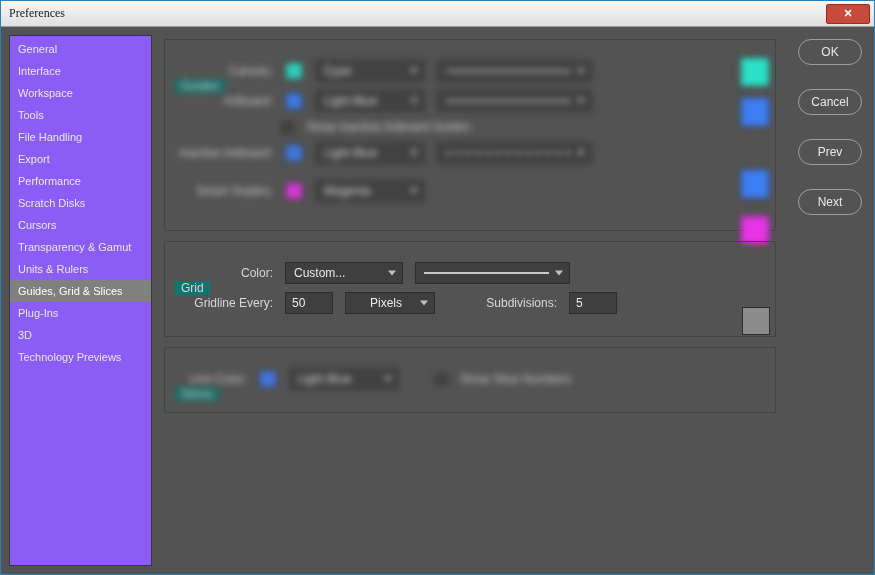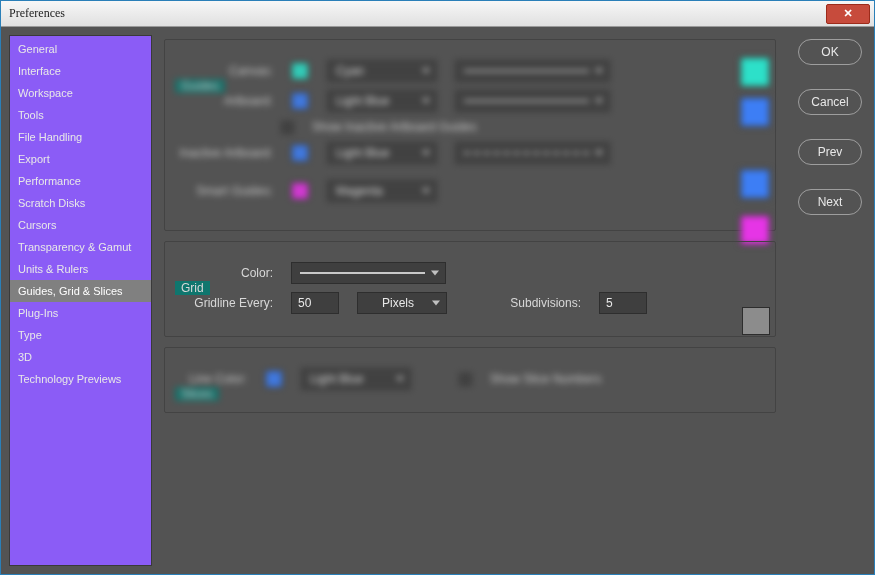--- a/index.html
+++ b/index.html
@@ -98,21 +98,21 @@
 
   
   .blurred .row,
   .blurred .swatch-col,
   .blurred .section-title {
     filter: blur(3px);
     opacity: 0.85;
   }
 
   .row {
-    display: flex; align-items: center; gap: 18px;
+    display: flex; align-items: center; gap: 12px;
     margin: 8px 0;
   }
   .label {
     color: #d8d8d8; font-size: 12px;
     text-align: right;
     width: 96px;
   }
   .label-sm { width: 70px; }
   .swatch-sm {
     width: 18px; height: 18px; border: 1px solid #2d2d2d;
@@ -204,21 +204,20 @@
         <div class="sidebar-item">Tools</div>
         <div class="sidebar-item">File Handling</div>
         <div class="sidebar-item">Export</div>
         <div class="sidebar-item">Performance</div>
         <div class="sidebar-item">Scratch Disks</div>
         <div class="sidebar-item">Cursors</div>
         <div class="sidebar-item">Transparency &amp; Gamut</div>
         <div class="sidebar-item">Units &amp; Rulers</div>
         <div class="sidebar-item active">Guides, Grid &amp; Slices</div>
         <div class="sidebar-item">Plug-Ins</div>
-        <div class="sidebar-item">Type</div>
         <div class="sidebar-item">3D</div>
         <div class="sidebar-item">Technology Previews</div>
       </div>
 
     <div class="main">
 
       <div class="right-buttons">
         <div class="pill-btn">
             <span>OK</span>
           </div>
@@ -286,20 +285,23 @@
       <div class="swatch-big cyan" style="right:104px; top:30px; filter:blur(3px);"></div>
       <div class="swatch-big blue" style="right:104px; top:70px; filter:blur(3px);"></div>
       <div class="swatch-big blue" style="right:104px; top:142px; filter:blur(3px);"></div>
       <div class="swatch-big magenta" style="right:104px; top:188px; filter:blur(3px);"></div>
 
       <div class="section" style="margin-top:10px;">
         <span class="section-title">Grid</span>
 
         <div class="row">
           <span class="label">Color:</span>
+          <div class="select w-100" style="width:118px;">
+              <span>Custom...</span>
+            </div>
           <div class="select w-155">
               <span class="linestyle"></span>
             </div>
         </div>
 
         <div class="row">
           <span class="label">Gridline Every:</span>
           <div class="input">
               <span>50</span>
             </div>

